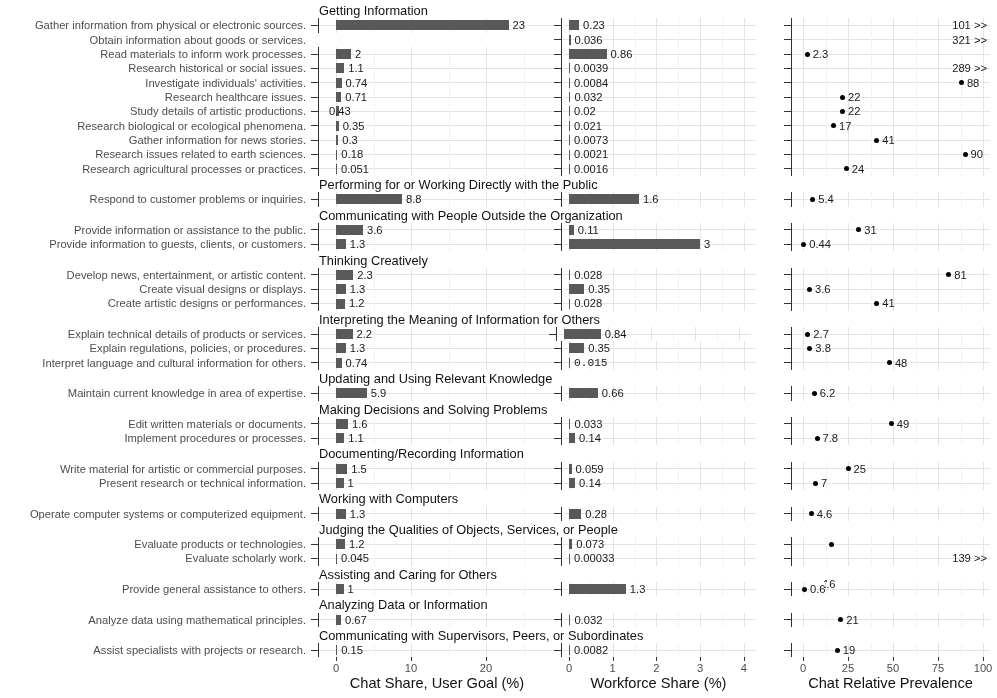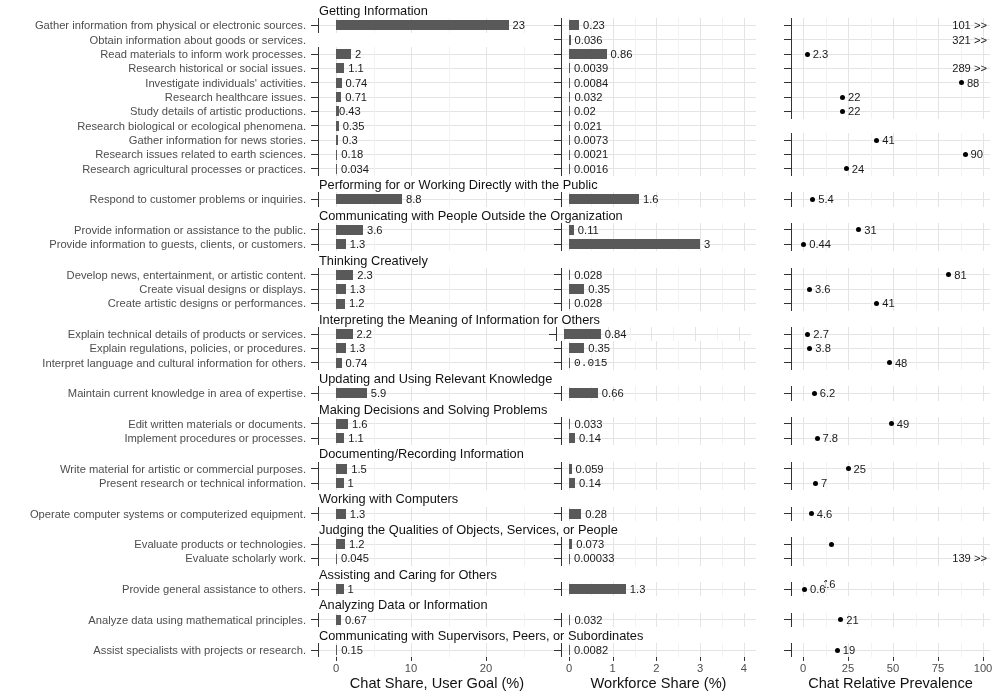--- a/index.html
+++ b/index.html
@@ -315,21 +315,21 @@
         <div class="hgrid"></div>
         <div class="vgrid minor" style="left: 56px;"></div>
         <div class="vgrid minor" style="left: 131px;"></div>
         <div class="vgrid minor" style="left: 206px;"></div>
         <div class="vgrid major" style="left: 18px;"></div>
         <div class="vgrid major" style="left: 93px;"></div>
         <div class="vgrid major" style="left: 168px;"></div>
         <div class="axisline"></div>
         <div class="ytick"></div>
         <div class="bar" style="left: 18px; width: 3.225px; height: 10px; top: 2.175px;"></div>
-        <div class="vlabel" style="left: 21px;">0.43</div>
+        <div class="vlabel" style="left: 11px;">0.43</div>
       </div>
       <div class="panel" style="left: 561px; width: 195px;">
         <div class="hgrid"></div>
         <div class="vgrid minor" style="left: 30px;"></div>
         <div class="vgrid minor" style="left: 74px;"></div>
         <div class="vgrid minor" style="left: 117px;"></div>
         <div class="vgrid minor" style="left: 161px;"></div>
         <div class="vgrid major" style="left: 8px;"></div>
         <div class="vgrid major" style="left: 52px;"></div>
         <div class="vgrid major" style="left: 95px;"></div>
@@ -381,20 +381,36 @@
         <div class="vgrid major" style="left: 8px;"></div>
         <div class="vgrid major" style="left: 52px;"></div>
         <div class="vgrid major" style="left: 95px;"></div>
         <div class="vgrid major" style="left: 139px;"></div>
         <div class="vgrid major" style="left: 183px;"></div>
         <div class="axisline"></div>
         <div class="ytick"></div>
         <div class="bar" style="left: 8px; width: 1px; height: 10px; top: 2.175px;"></div>
         <div class="vlabel" style="left: 13px;">0.021</div>
       </div>
+      <div class="panel" style="left: 791px; width: 199px;">
+        <div class="hgrid"></div>
+        <div class="vgrid minor" style="left: 35px;"></div>
+        <div class="vgrid minor" style="left: 80px;"></div>
+        <div class="vgrid minor" style="left: 125px;"></div>
+        <div class="vgrid minor" style="left: 170px;"></div>
+        <div class="vgrid major" style="left: 12px;"></div>
+        <div class="vgrid major" style="left: 57px;"></div>
+        <div class="vgrid major" style="left: 102px;"></div>
+        <div class="vgrid major" style="left: 147px;"></div>
+        <div class="vgrid major" style="left: 192px;"></div>
+        <div class="axisline"></div>
+        <div class="ytick"></div>
+        <div class="dot" style="left: 40.1px; top: 4.675px;"></div>
+        <div class="vlabel" style="left: 48.1px;">17</div>
+      </div>
     </div>
     <div class="row" style="top: 133px; height: 14.35px;">
       <div class="task-label">Gather information for news stories.</div>
       <div class="panel" style="left: 318px; width: 238px;">
         <div class="hgrid"></div>
         <div class="vgrid minor" style="left: 56px;"></div>
         <div class="vgrid minor" style="left: 131px;"></div>
         <div class="vgrid minor" style="left: 206px;"></div>
         <div class="vgrid major" style="left: 18px;"></div>
         <div class="vgrid major" style="left: 93px;"></div>
@@ -491,21 +507,21 @@
         <div class="hgrid"></div>
         <div class="vgrid minor" style="left: 56px;"></div>
         <div class="vgrid minor" style="left: 131px;"></div>
         <div class="vgrid minor" style="left: 206px;"></div>
         <div class="vgrid major" style="left: 18px;"></div>
         <div class="vgrid major" style="left: 93px;"></div>
         <div class="vgrid major" style="left: 168px;"></div>
         <div class="axisline"></div>
         <div class="ytick"></div>
         <div class="bar" style="left: 18px; width: 1px; height: 10px; top: 2.175px;"></div>
-        <div class="vlabel" style="left: 23px;">0.034</div>
+        <div class="vlabel" style="left: 23px;">0.051</div>
       </div>
       <div class="panel" style="left: 561px; width: 195px;">
         <div class="hgrid"></div>
         <div class="vgrid minor" style="left: 30px;"></div>
         <div class="vgrid minor" style="left: 74px;"></div>
         <div class="vgrid minor" style="left: 117px;"></div>
         <div class="vgrid minor" style="left: 161px;"></div>
         <div class="vgrid major" style="left: 8px;"></div>
         <div class="vgrid major" style="left: 52px;"></div>
         <div class="vgrid major" style="left: 95px;"></div>

